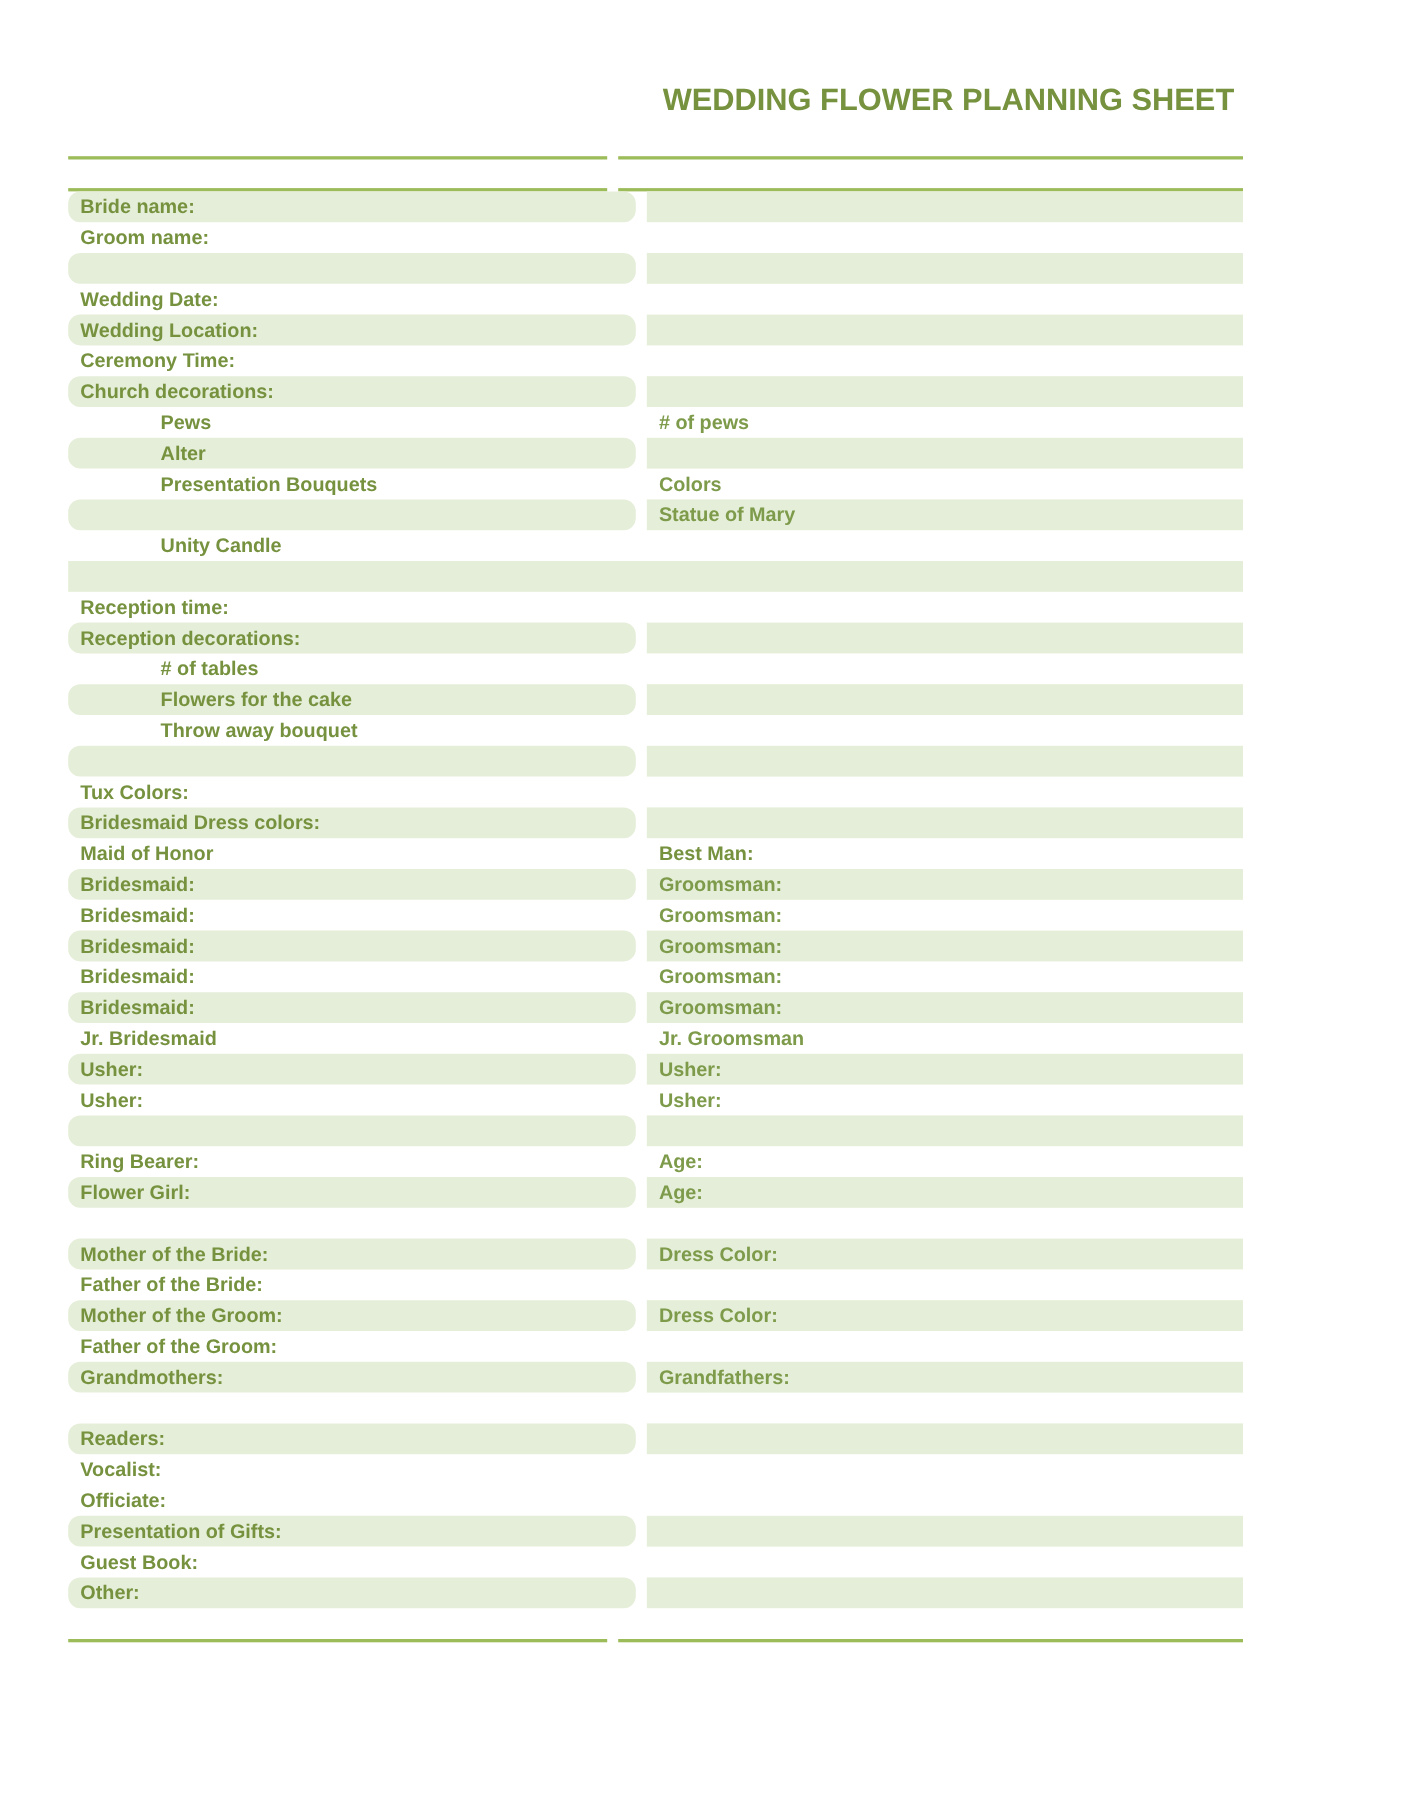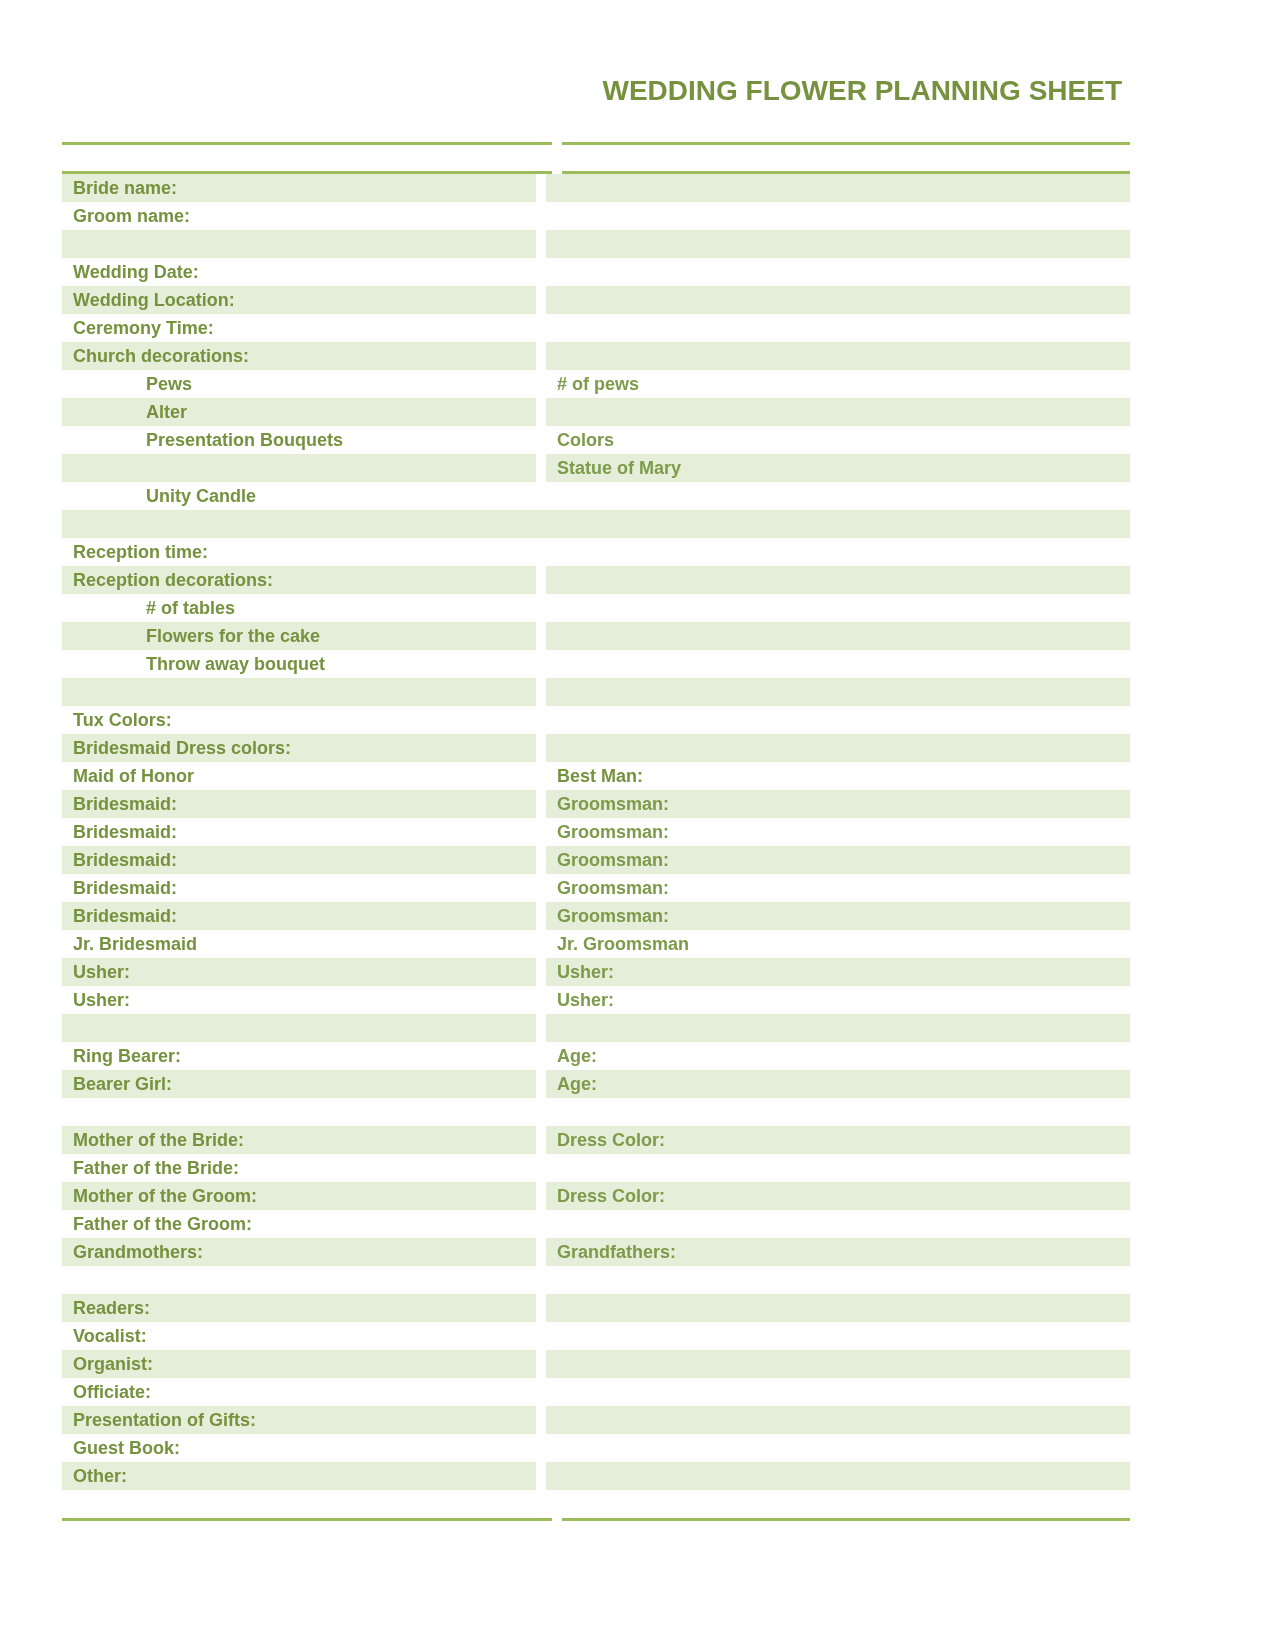--- a/index.html
+++ b/index.html
@@ -21,21 +21,21 @@
   }
   
   .rule{display:flex;gap:10px;height:3px;}
   .rule .seg-l{width:490px;background:var(--rule-green);}
   .rule .seg-r{flex:1;background:var(--rule-green);}
   .title-rule{position:absolute;top:142px;left:62px;width:1068px;}
   .table{position:absolute;top:171px;left:62px;width:1068px;}
   .row{display:flex;gap:10px;height:28px;}
   .row.green .cell{background:var(--row-fill);}
   .cell{display:flex;align-items:center;box-sizing:border-box;min-width:0;}
-  .cell.left{width:474px;padding-left:11px;}
+  .cell.left{width:516px;padding-left:11px;border-radius:11px;}
   .cell.left.indent{padding-left:84px;}
   .cell.right{flex:1;padding-left:11px;}
   .lbl{
     font-size:18px;font-weight:bold;color:var(--label-green);
     white-space:nowrap;line-height:28px;
   }
   .val{
     font-size:18px;font-weight:bold;color:var(--value-green);
     white-space:nowrap;line-height:28px;
   }
@@ -308,21 +308,21 @@
         <div class="row white">
     <div class="cell left">
       <span class="lbl">Ring Bearer:</span>
     </div>
     <div class="cell right">
       <span class="val">Age:</span>
     </div>
   </div>
         <div class="row green">
     <div class="cell left">
-      <span class="lbl">Bearer Girl:</span>
+      <span class="lbl">Flower Girl:</span>
     </div>
     <div class="cell right">
       <span class="val">Age:</span>
     </div>
   </div>
         <div class="row white">
     <div class="cell left">
       <span class="lbl"></span>
     </div>
     <div class="cell right">
@@ -381,28 +381,20 @@
     <div class="cell left">
       <span class="lbl">Readers:</span>
     </div>
     <div class="cell right">
       <span class="val"></span>
     </div>
   </div>
         <div class="row white">
     <div class="cell left">
       <span class="lbl">Vocalist:</span>
-    </div>
-    <div class="cell right">
-      <span class="val"></span>
-    </div>
-  </div>
-        <div class="row green">
-    <div class="cell left">
-      <span class="lbl">Organist:</span>
     </div>
     <div class="cell right">
       <span class="val"></span>
     </div>
   </div>
         <div class="row white">
     <div class="cell left">
       <span class="lbl">Officiate:</span>
     </div>
     <div class="cell right">

